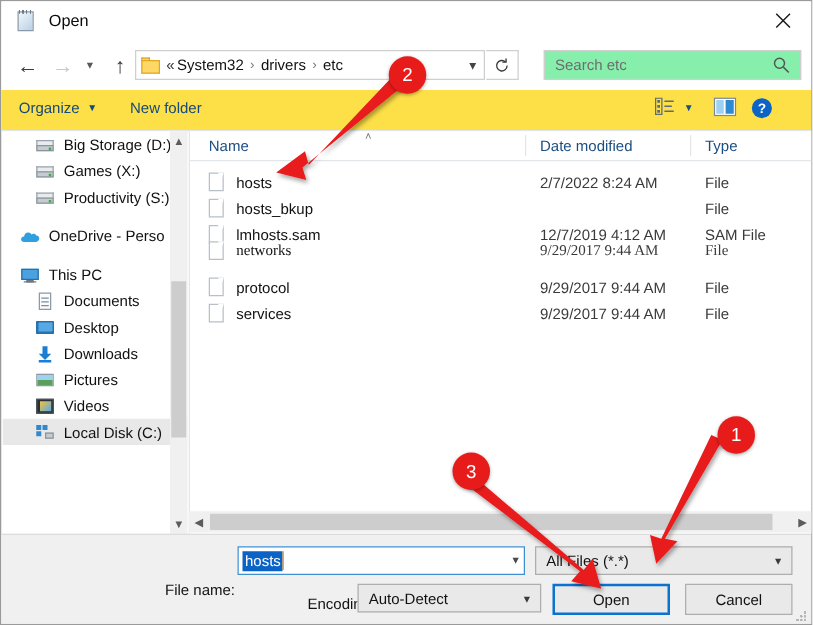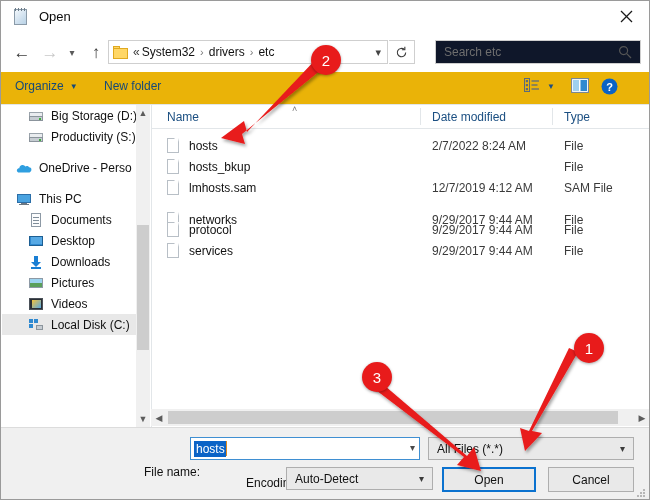--- a/index.html
+++ b/index.html
@@ -142,40 +142,40 @@
     background: #fff;
     display: flex; align-items: center; justify-content: center;
     color: #3c3c3c;
   }
   .searchbox {
     position: absolute;
     left: 434px; top: 8px;
     width: 206px; height: 24px;
     border: 1px solid #cfcfcf;
     box-sizing: border-box;
-    background: #0f172a;
+    background: #86efac;
     display: flex; align-items: center;
   }
   .searchbox .ph {
     margin-left: 8px;
     color: #6e6e6e;
     font-size: 12px;
   }
   .search-icon {
     position: absolute; right: 8px; top: 4px;
     color: #555;
   }
 
   
   .cmdbar {
     position: absolute;
     left: 0; top: 71px;
     width: 100%;
     height: 33px;
-    background: #eab308;
+    background: #fde047;
     border-bottom: 1px solid #e2e6e9;
     box-sizing: border-box;
   }
   .cmd-item {
     position: absolute;
     top: 7px;
     font-size: 12px;
     color: #15497a;
     display: flex;
     align-items: center;
@@ -400,21 +400,21 @@
     width: 100%; height: 73px;
     background: #f0f0f0;
     border-top: 1px solid #dcdcdc;
     box-sizing: border-box;
   }
   .lbl {
     position: absolute;
     font-size: 12px;
     color: #111;
   }
-  .lbl-filename { left: 131px; top: 464px; margin-left: 12px; }
+  .lbl-filename { left: 131px; top: 464px; }
   .lbl-encoding { left: 222px; top: 475px; margin-left: 23px; }
 
   .fn-input {
     position: absolute;
     left: 189px; top: 436px;
     width: 230px; height: 23px;
     background: #ffffff;
     border: 1px solid #3f8fd2;
     box-sizing: border-box;
     display: flex; align-items: center;
@@ -606,20 +606,28 @@
   </div>
 
   <div class="sidebar">
       <div class="side-item indent">
         <span class="ico ico-drive">
           <span class="d-top"></span>
           <span class="d-bot"></span>
           <span class="d-led"></span>
         </span>
         <span class="side-label">Big Storage (D:)</span>
+      </div>
+      <div class="side-item indent">
+        <span class="ico ico-drive">
+          <span class="d-top"></span>
+          <span class="d-bot"></span>
+          <span class="d-led"></span>
+        </span>
+        <span class="side-label">Games (X:)</span>
       </div>
       <div class="side-item indent">
         <span class="ico ico-drive">
           <span class="d-top"></span>
           <span class="d-bot"></span>
           <span class="d-led"></span>
         </span>
         <span class="side-label">Productivity (S:)</span>
       </div>
       <div class="side-spacer"></div>
@@ -716,21 +724,21 @@
           <span class="file-ico"></span>
           <span class="file-name">hosts_bkup</span>
           <span class="file-type">File</span>
         </div>
         <div class="filerow" style="top: 72px;">
           <span class="file-ico"></span>
           <span class="file-name">lmhosts.sam</span>
           <span class="file-date">12/7/2019 4:12 AM</span>
           <span class="file-type">SAM File</span>
         </div>
-        <div class="filerow" style="top: 104px;">
+        <div class="filerow" style="top: 85px; font-family: Liberation Serif, serif;">
           <span class="file-ico"></span>
           <span class="file-name">networks</span>
           <span class="file-date">9/29/2017 9:44 AM</span>
           <span class="file-type">File</span>
         </div>
         <div class="filerow" style="top: 114px;">
           <span class="file-ico"></span>
           <span class="file-name">protocol</span>
           <span class="file-date">9/29/2017 9:44 AM</span>
           <span class="file-type">File</span>

